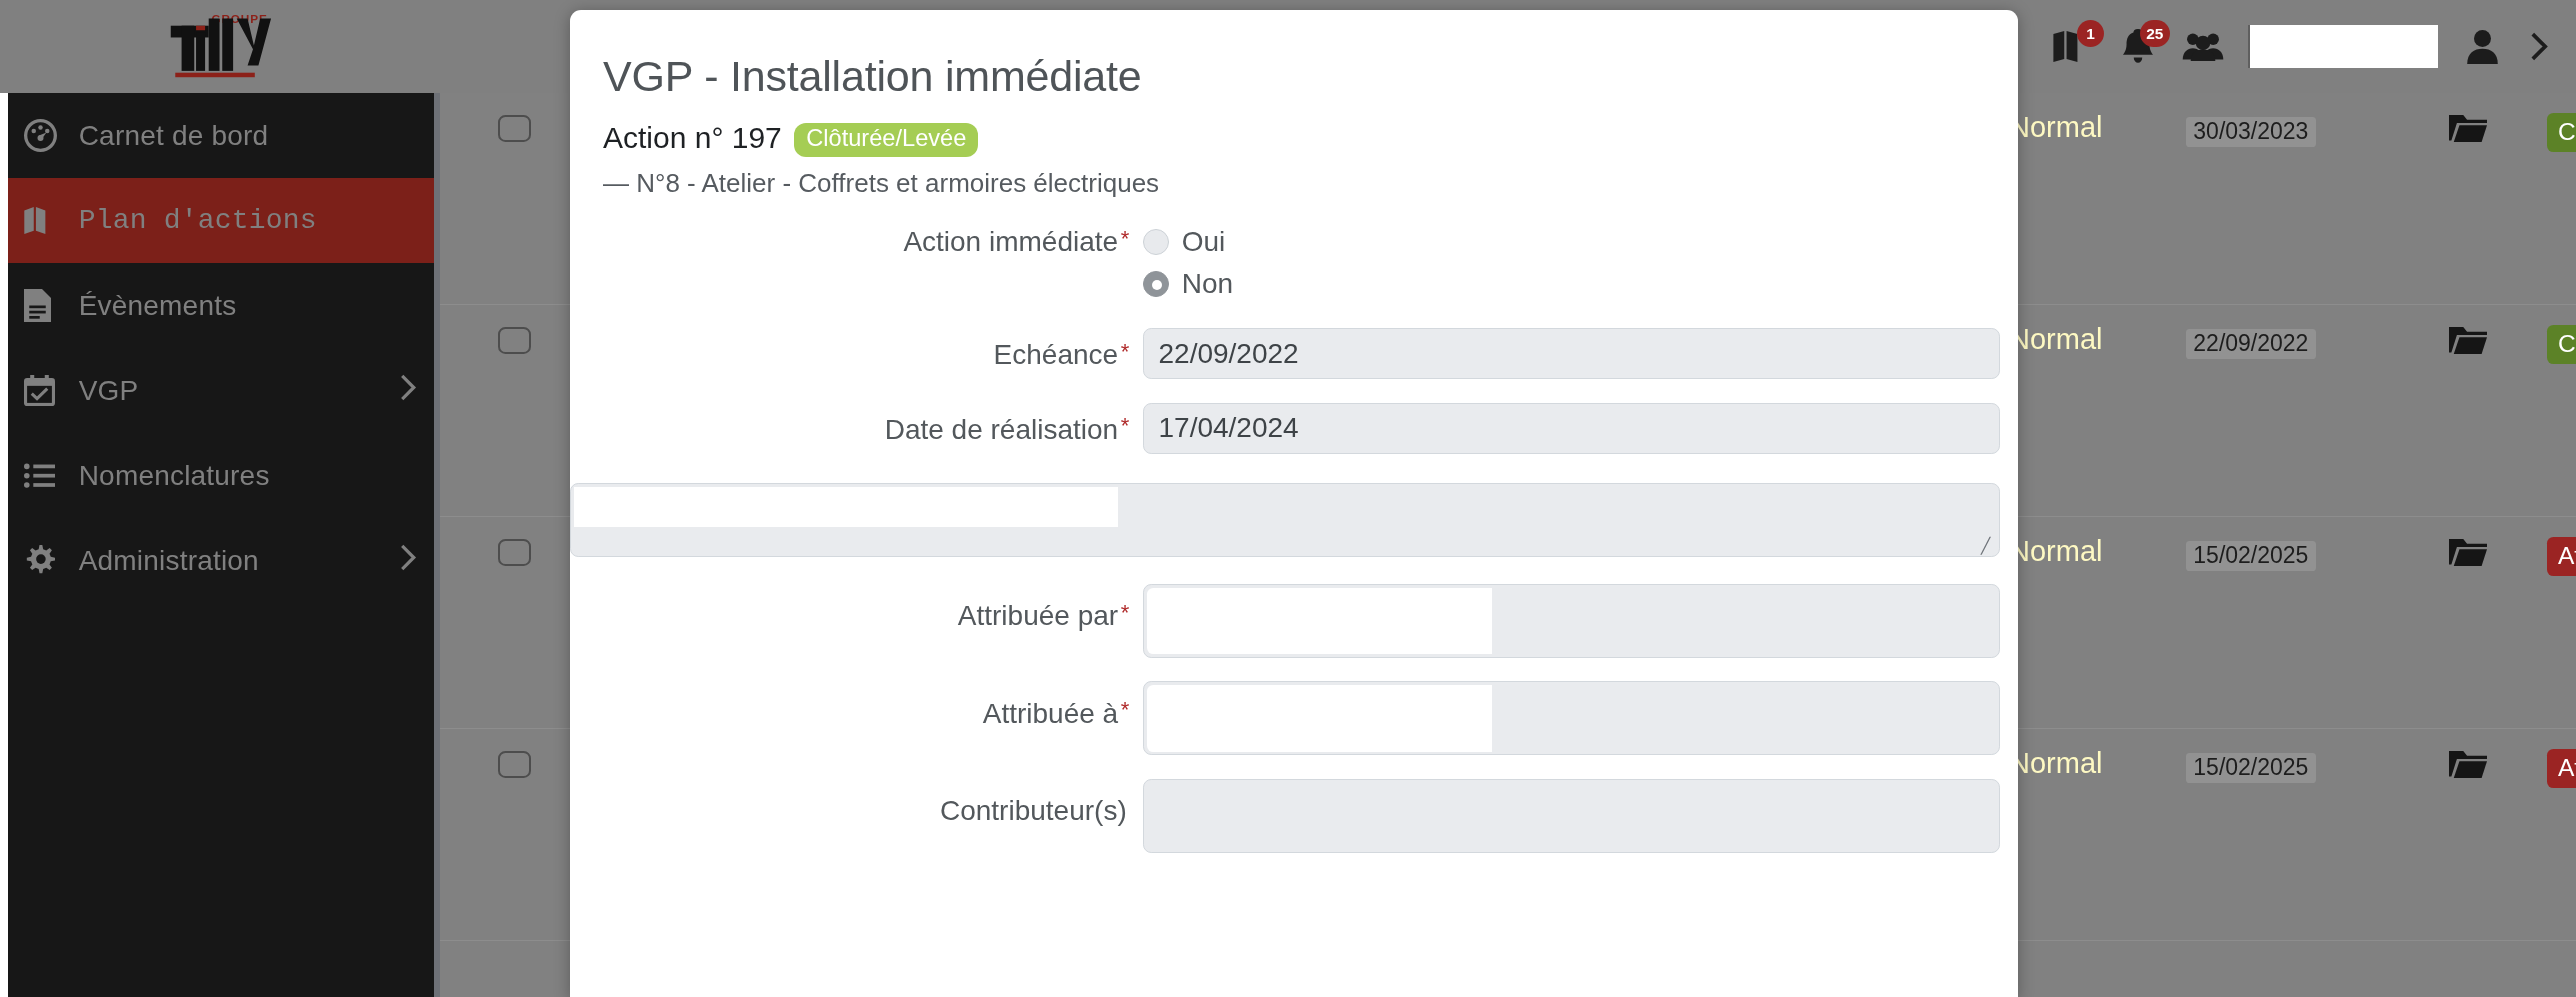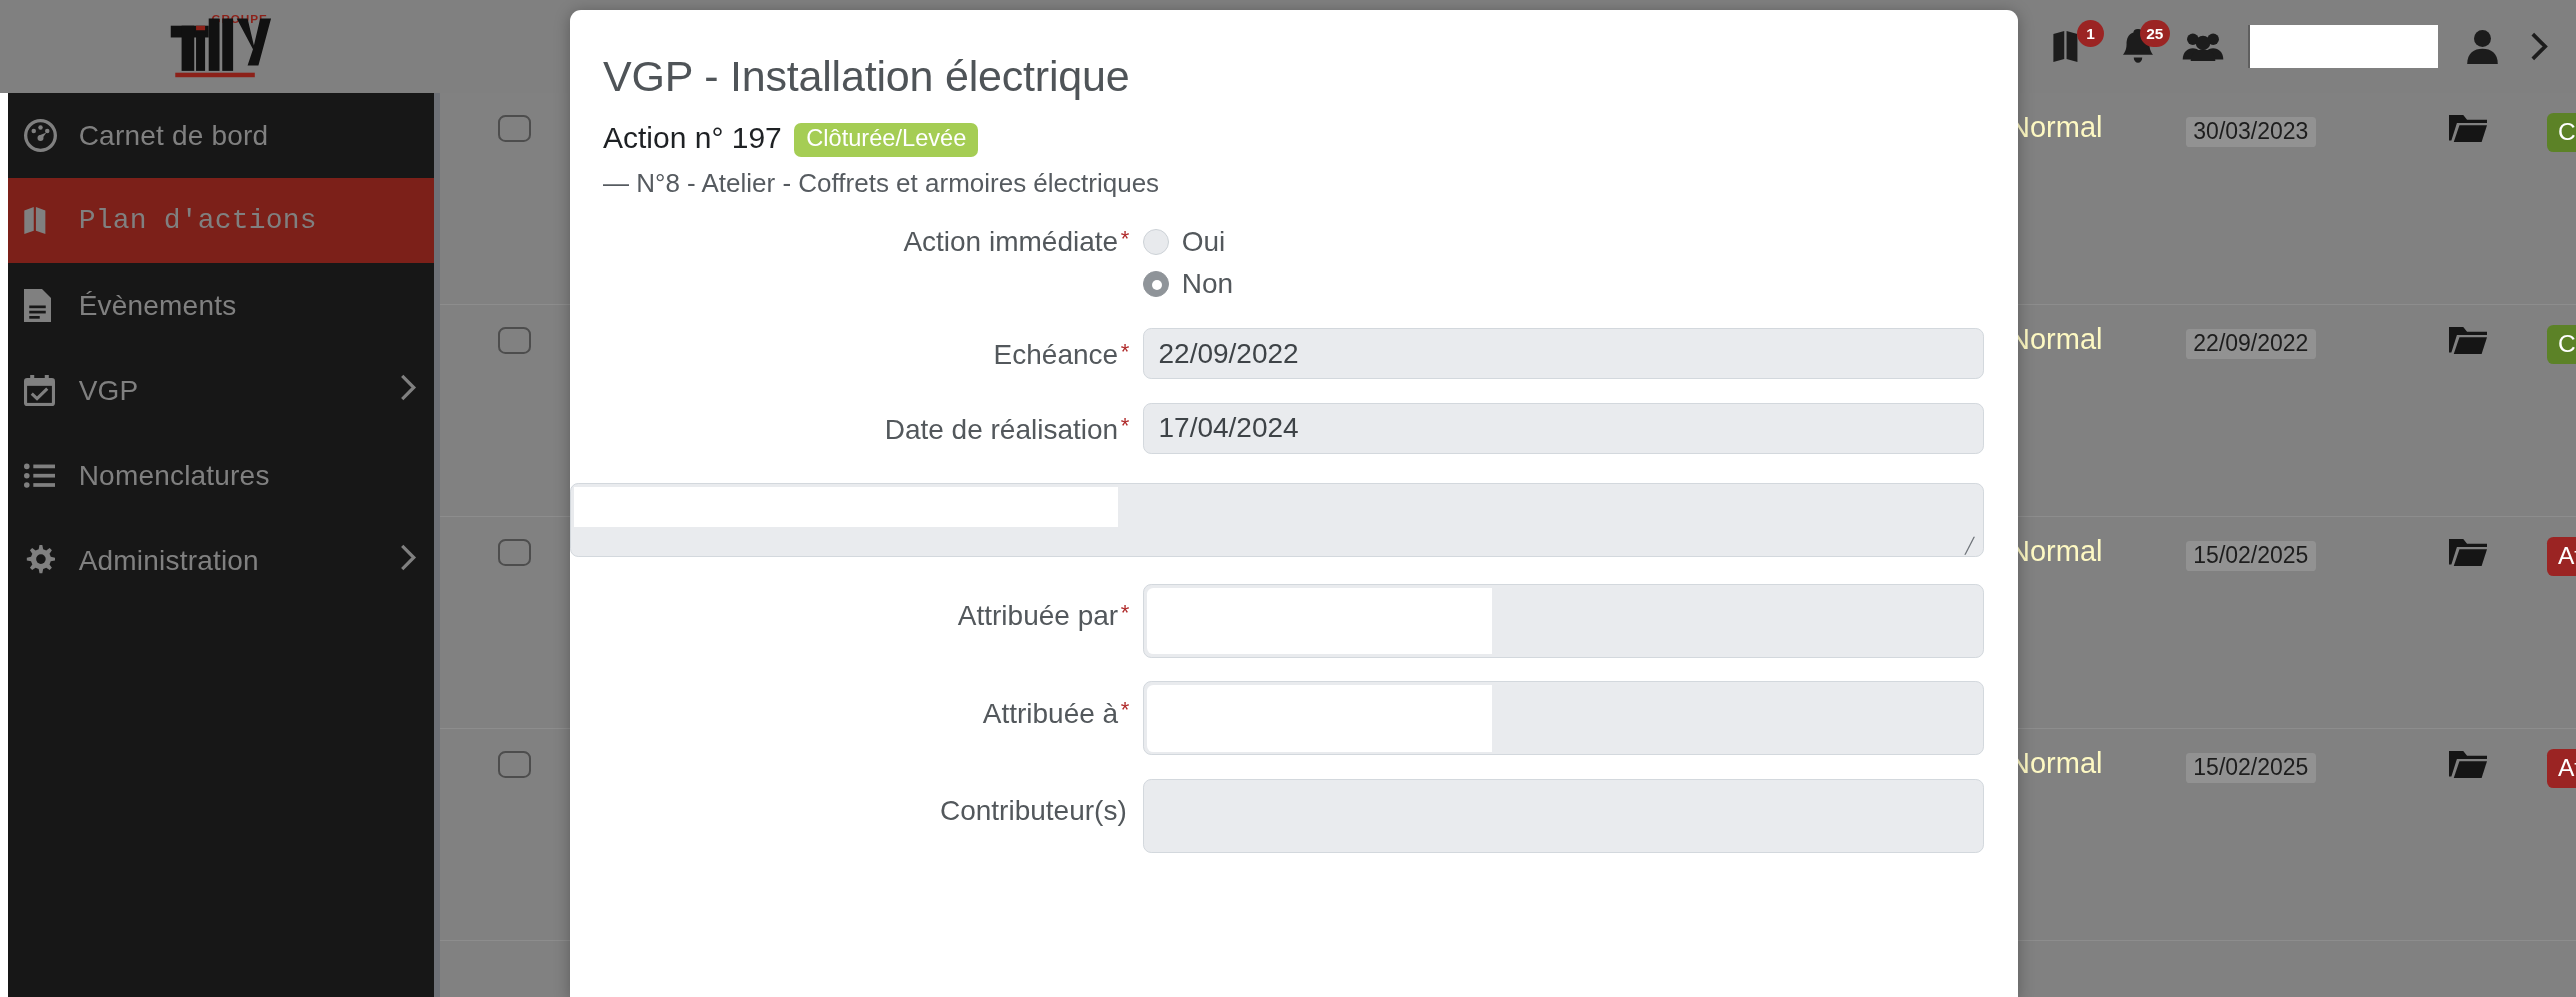--- a/index.html
+++ b/index.html
@@ -104,37 +104,37 @@
   .modal-title {
     font-size: 43px; color: #4f5458; font-weight: 400;
     padding: 42px 0 0 33px; letter-spacing: -0.2px;
   }
   .modal-sub {
     display: flex; align-items: center; gap: 12.7px;
     padding: 20px 0 0 33px; font-size: 30px; color: #1e2124;
   }
   .pill {
     background: #a5cd54; color: #ffffff; font-size: 23.6px;
-    padding: 4.5px 11.8px 6.3px; border-radius: 7px; line-height: 1; position: relative; top: 1.8px;
+    padding: 4.5px 11.8px 6.3px; border-radius: 12px; line-height: 1; position: relative; top: 1.8px;
   }
   .modal-path {
     padding: 12.7px 0 0 33px; font-size: 26px; color: #565b60;
   }
 
   form { padding-top: 3.6px; }
   .frow {
     display: flex; align-items: flex-start;
     margin-top: 18px;
   }
   .flabel {
     width: 573px; text-align: right; padding-right: 16.3px;
     font-size: 28px; color: #53585c; padding-top: 5.4px; white-space: nowrap;
   }
   .req { color: #b02b2b; font-size: 22px; position: relative; top: -5.4px; left: 2.7px; }
-  .fctl { flex: 1 1 auto; padding-right: 34px; }
+  .fctl { flex: 1 1 auto; padding-right: 18px; }
 
   .radio-line { display: flex; align-items: center; gap: 12.7px; height: 42px; }
   .radio { width: 26px; height: 26px; border-radius: 50%; border: 0.9px solid #ccd1d6; background: #e8eaed; flex: 0 0 auto; }
   .radio.on { background: #8f9499; border-color:#8f9499; position: relative; }
   .radio.on::after {
     content:""; position:absolute; left:8.2px; top:8.2px; width:10px; height:10px; border-radius:50%; background:#fff;
   }
   .radio-label { font-size: 28px; color: #53585c; }
 
   .input {
@@ -369,21 +369,21 @@
           </svg>
         </div>
         <div class="cell-status" style="background:#9b2423">Att</div>
       </div>
 
     </div>
   </div>
 
   <div class="modal">
 
-    <div class="modal-title">VGP - Installation électrique</div>
+    <div class="modal-title">VGP - Installation immédiate</div>
 
     <div class="modal-sub">
       <span>Action n° 197</span>
       <span class="pill">Clôturée/Levée</span>
     </div>
 
     <div class="modal-path">— N°8 - Atelier - Coffrets et armoires électriques</div>
 
     <form>
 

